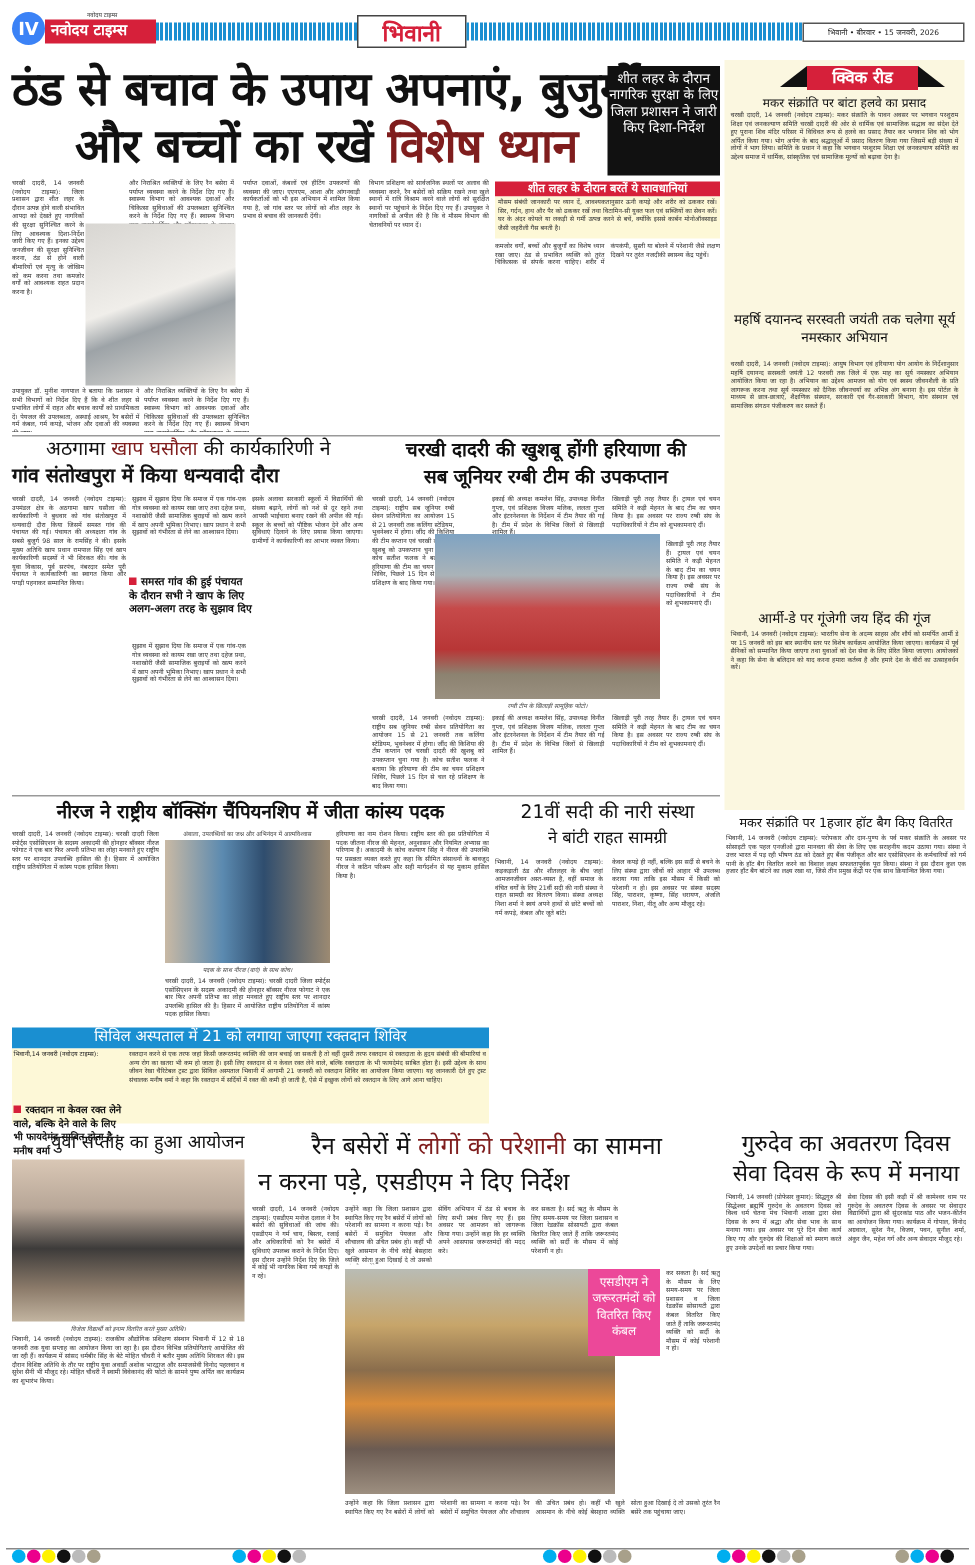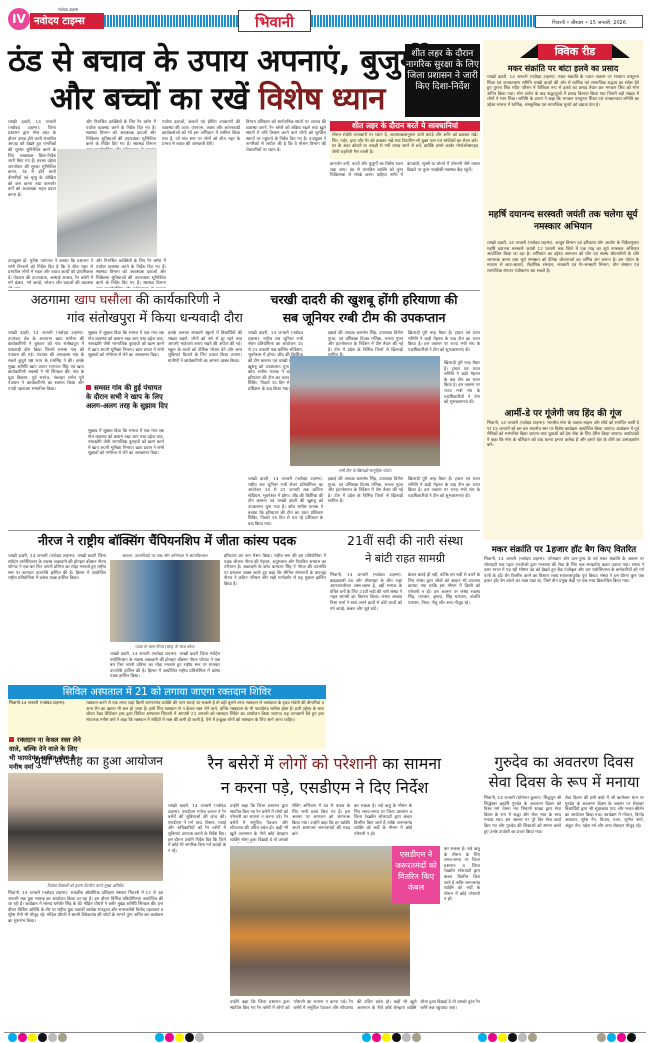--- a/index.html
+++ b/index.html
@@ -2,37 +2,37 @@
 <html><head>
 <meta charset="utf-8">
 <style>
 *{box-sizing:border-box;margin:0;padding:0}
 body{width:650px;height:1043px;background:#fff;font-family:"DejaVu Sans",sans-serif;color:#222;position:relative;overflow:hidden}
 .abs{position:absolute}
 .body-text{font-size:4.2px;line-height:5.6px;color:#333;text-align:justify;overflow:hidden}
 .col{position:absolute;overflow:hidden}
 
 #masthead{left:0;top:0;width:650px;height:40px}
-.pgnum{left:8px;top:8px;width:22px;height:22px;border-radius:50%;background:#ec4899;color:#fff;font-size:12px;font-weight:bold;text-align:center;line-height:22px}
+.pgnum{left:8px;top:8px;width:22px;height:22px;border-radius:50%;background:#3b82f6;color:#fff;font-size:12px;font-weight:bold;text-align:center;line-height:22px}
 .logo{left:30px;top:13px;width:74px;height:16px;background:#d6203a;color:#fff;font-size:10px;font-weight:bold;line-height:16px;padding-left:4px}
 .logo-small{left:58px;top:7px;font-size:4px;color:#333}
 .stripe{top:15px;height:12px;background:repeating-linear-gradient(90deg,#1a8fd1 0 2px,#fff 2px 3px)}
 .section-tag{left:238px;top:10px;width:73px;height:22px;border:1px solid #444;background:#fff;color:#d6203a;font-size:15px;font-weight:bold;text-align:center;line-height:22px}
 .dateline{left:535px;top:15px;width:108px;height:13px;border:1px solid #555;font-size:5px;line-height:12px;text-align:center;color:#222}
 
 .hl{font-weight:bold;color:#111;white-space:nowrap}
 .blue{color:#7f1d1d}
 .infobox{background:#111;color:#fff;text-align:center;font-size:9px;line-height:11px;padding-top:4px}
 .redbar{background:#d6203a;color:#fff;font-weight:bold;text-align:center}
 .yellowbox{background:#fdf8d7}
 .photo{background:linear-gradient(135deg,#8a8f92,#c9c3b8 50%,#6f7a80)}
 .caption{font-size:4px;color:#444;text-align:center;font-style:italic}
 .quickread{left:483px;top:40px;width:160px;height:500px;background:#fbf7e0}
 .qr-title{left:538px;top:44px;width:74px;height:16px;background:#d6203a;color:#fff;font-size:11px;font-weight:bold;text-align:center;line-height:16px}
-.sub-hl{font-size:9px;font-weight:bold;text-align:center;color:#111;line-height:11px}
+.sub-hl{font-size:9px;font-weight:normal;text-align:center;color:#111;line-height:11px}
 .bullet::before{content:"";display:inline-block;width:5px;height:5px;background:#d6203a;margin-right:3px}
 .rule{background:#999;height:1px}
 .footer-dots{top:1027px;height:10px}
 .dot{display:inline-block;width:9px;height:9px;border-radius:50%;margin-right:1px}
 </style>
 </head>
 <body>
 
 <div id="masthead" class="abs">
   <div class="abs pgnum">IV</div>
@@ -76,21 +76,21 @@
 <div class="abs sub-hl" style="left:487px;top:408px;width:152px;font-size:9px">आर्मी-डे पर गूंजेगी जय हिंद की गूंज</div>
 <div class="col body-text" style="left:487px;top:420px;width:152px;height:120px;background:#fbf7e0">भिवानी, 14 जनवरी (नवोदय टाइम्स): भारतीय सेना के अदम्य साहस और शौर्य को समर्पित आर्मी डे पर 15 जनवरी को इस बार स्थानीय स्तर पर विशेष कार्यक्रम आयोजित किया जाएगा। कार्यक्रम में पूर्व सैनिकों को सम्मानित किया जाएगा तथा युवाओं को देश सेवा के लिए प्रेरित किया जाएगा। आयोजकों ने कहा कि सेना के बलिदान को याद करना हमारा कर्तव्य है और हमारे देश के वीरों का उत्साहवर्धन करें।</div>
 
 <div class="abs sub-hl" style="left:484px;top:544px;width:160px;font-size:8.5px">मकर संक्रांति पर 1हजार हॉट बैग किए वितरित</div>
 <div class="col body-text" style="left:484px;top:556px;width:160px;height:190px">भिवानी, 14 जनवरी (नवोदय टाइम्स): परोपकार और दान-पुण्य के पर्व मकर संक्रांति के अवसर पर सोसाइटी एक पहल एनजीओ द्वारा मानवता की सेवा के लिए एक सराहनीय कदम उठाया गया। संस्था ने उत्तर भारत में पड़ रही भीषण ठंड को देखते हुए बैंक पंजीकृत और बार एसोसिएशन के कर्मचारियों को गर्म पानी के हॉट बैग वितरित करने का विशाल लक्ष्य सफलतापूर्वक पूरा किया। संस्था ने इस दौरान कुल एक हजार हॉट बैग बांटने का लक्ष्य रखा था, जिसे तीन प्रमुख केंद्रों पर एक साथ क्रियान्वित किया गया।</div>
 
 <div class="abs rule" style="left:8px;top:290px;width:472px"></div>
 <div class="abs hl" style="left:8px;top:292px;width:235px;text-align:center;font-size:13px;line-height:16px;font-weight:normal">
   <span>अठगामा </span><span class="blue">खाप घसौला</span><span> की कार्यकारिणी ने</span>
 </div>
-<div class="abs hl" style="left:8px;top:310px;width:235px;text-align:right;font-size:13px;line-height:16px;font-weight:normal">गांव संतोखपुरा में किया धन्यवादी दौरा</div>
+<div class="abs hl" style="left:8px;top:310px;width:235px;text-align:left;font-size:13px;line-height:16px;font-weight:bold">गांव संतोखपुरा में किया धन्यवादी दौरा</div>
 <div class="col body-text" style="left:8px;top:330px;width:76px;height:200px">चरखी दादरी, 14 जनवरी (नवोदय टाइम्स): उपमंडल क्षेत्र के अठगामा खाप घसौला की कार्यकारिणी ने बुधवार को गांव संतोखपुरा में धन्यवादी दौरा किया जिसमें समस्त गांव की पंचायत की गई। पंचायत की अध्यक्षता गांव के सबसे बुजुर्ग 98 साल के रामसिंह ने की। इसके मुख्य अतिथि खाप प्रधान रामपाल सिंह एवं खाप कार्यकारिणी सदस्यों ने भी शिरकत की। गांव के युवा विकास, पूर्व सरपंच, नंबरदार समेत पूरी पंचायत ने कार्यकारिणी का स्वागत किया और पगड़ी पहनाकर सम्मानित किया।</div>
 <div class="col body-text" style="left:88px;top:330px;width:76px;height:52px">सुझाव में सुझाव दिया कि समाज में एक गांव-एक गोत्र व्यवस्था को कायम रखा जाए तथा दहेज प्रथा, नशाखोरी जैसी सामाजिक बुराइयों को खत्म करने में खाप अपनी भूमिका निभाए। खाप प्रधान ने सभी सुझावों को गंभीरता से लेने का आश्वासन दिया।</div>
 <div class="abs bullet" style="left:86px;top:384px;width:82px;font-size:7px;line-height:9px;font-weight:bold;color:#111">समस्त गांव की हुई पंचायत के दौरान सभी ने खाप के लिए अलग-अलग तरह के सुझाव दिए</div>
 <div class="col body-text" style="left:88px;top:428px;width:76px;height:100px">सुझाव में सुझाव दिया कि समाज में एक गांव-एक गोत्र व्यवस्था को कायम रखा जाए तथा दहेज प्रथा, नशाखोरी जैसी सामाजिक बुराइयों को खत्म करने में खाप अपनी भूमिका निभाए। खाप प्रधान ने सभी सुझावों को गंभीरता से लेने का आश्वासन दिया।</div>
 <div class="col body-text" style="left:168px;top:330px;width:74px;height:200px">इसके अलावा सरकारी स्कूलों में विद्यार्थियों की संख्या बढ़ाने, लोगों को नशे से दूर रहने तथा आपसी भाईचारा बनाए रखने की अपील की गई। स्कूल के बच्चों को पौष्टिक भोजन देने और अन्य सुविधाएं दिलाने के लिए प्रयास किया जाएगा। ग्रामीणों ने कार्यकारिणी का आभार व्यक्त किया।</div>
 
 <div class="abs hl" style="left:248px;top:292px;width:232px;text-align:center;font-size:12.5px;line-height:16px">चरखी दादरी की खुशबू होंगी हरियाणा की</div>
 <div class="abs hl" style="left:248px;top:310px;width:232px;text-align:center;font-size:12.5px;line-height:16px">सब जूनियर रग्बी टीम की उपकप्तान</div>
 <div class="col body-text" style="left:248px;top:330px;width:55px;height:75px">चरखी दादरी, 14 जनवरी (नवोदय टाइम्स): राष्ट्रीय सब जूनियर रग्बी सेवन प्रतियोगिता का आयोजन 15 से 21 जनवरी तक कलिंगा स्टेडियम, भुवनेश्वर में होगा। जींद की किशिया की टीम कप्तान एवं चरखी दादरी की खुशबू को उपकप्तान चुना गया है। कोच सतीश फलक ने बताया कि हरियाणा की टीम का चयन प्रशिक्षण शिविर, पिछले 15 दिन से चल रहे प्रशिक्षण के बाद किया गया।</div>
 <div class="col body-text" style="left:328px;top:330px;width:75px;height:28px">इकाई की अध्यक्ष कमलेश सिंह, उपाध्यक्ष विनीत गुप्ता, एवं प्रशिक्षक विजय मलिक, ललता गुप्ता और इंटरनेशनल के निर्देशन में टीम तैयार की गई है। टीम में प्रदेश के विभिन्न जिलों से खिलाड़ी शामिल हैं।</div>
@@ -123,21 +123,21 @@
 <div class="col body-text" style="left:86px;top:700px;width:238px;height:48px">रक्तदान करने से एक तरफ जहां किसी जरूरतमंद व्यक्ति की जान बचाई जा सकती है तो वहीं दूसरी तरफ रक्तदान से रक्तदाता के हृदय संबंधी की बीमारियां व अन्य रोग का खतरा भी कम हो जाता है। इसी लिए रक्तदान से न केवल रक्त लेने वाले, बल्कि रक्तदाता के भी फायदेमंद साबित होता है। इसी उद्देश्य के साथ जीवन रेखा चैरिटेबल ट्रस्ट द्वारा सिविल अस्पताल भिवानी में आगामी 21 जनवरी को रक्तदान शिविर का आयोजन किया जाएगा। यह जानकारी देते हुए ट्रस्ट संचालक मनीष वर्मा ने कहा कि रक्तदान में सर्दियों में रक्त की कमी हो जाती है, ऐसे में इच्छुक लोगों को रक्तदान के लिए आगे आना चाहिए।</div>
 
 <div class="abs hl" style="left:8px;top:753px;width:155px;font-size:12px;line-height:16px;font-weight:normal;text-align:right">युवा सप्ताह का हुआ आयोजन</div>
 <div class="abs photo" style="left:8px;top:773px;width:155px;height:108px;background:linear-gradient(180deg,#d9c7b5 0,#b7a697 30%,#3d3b3a 55%,#8d7c6b 80%,#c2b4a0)"></div>
 <div class="abs caption" style="left:8px;top:883px;width:155px">विजेता विद्यार्थी को इनाम वितरित करते मुख्य अतिथि।</div>
 <div class="col body-text" style="left:8px;top:890px;width:155px;height:130px">भिवानी, 14 जनवरी (नवोदय टाइम्स): राजकीय औद्योगिक प्रशिक्षण संस्थान भिवानी में 12 से 18 जनवरी तक युवा सप्ताह का आयोजन किया जा रहा है। इस दौरान विभिन्न प्रतियोगिताएं आयोजित की जा रही हैं। कार्यक्रम में सांसद धर्मबीर सिंह के बेटे मोहित चौधरी ने बतौर मुख्य अतिथि शिरकत की। इस दौरान विशिष्ट अतिथि के तौर पर राष्ट्रीय युवा अवार्डी अशोक भारद्वाज और समाजसेवी विनोद पहलवान व सुरेश सैनी भी मौजूद रहे। मोहित चौधरी ने स्वामी विवेकानंद की फोटो के सामने पुष्प अर्पित कर कार्यक्रम का शुभारंभ किया।</div>
 
 <div class="abs hl" style="left:172px;top:753px;width:305px;font-size:16px;line-height:22px;font-weight:normal;text-align:center">
   <span>रैन बसेरों में </span><span class="blue">लोगों को परेशानी</span><span> का सामना</span>
 </div>
-<div class="abs hl" style="left:172px;top:777px;width:305px;font-size:16px;line-height:22px;font-weight:normal;text-align:center">न करना पड़े, एसडीएम ने दिए निर्देश</div>
+<div class="abs hl" style="left:172px;top:777px;width:305px;font-size:16px;line-height:22px;font-weight:normal;">न करना पड़े, एसडीएम ने दिए निर्देश</div>
 <div class="col body-text" style="left:168px;top:803px;width:58px;height:220px">चरखी दादरी, 14 जनवरी (नवोदय टाइम्स): एसडीएम मनोज दलाल ने रैन बसेरों की सुविधाओं की जांच की। एसडीएम ने गर्म चाय, बिस्तर, रजाई और अधिकारियों को रैन बसेरों में सुविधाएं उपलब्ध कराने के निर्देश दिए। इस दौरान उन्होंने निर्देश दिए कि जिले में कोई भी नागरिक बिना गर्म कपड़ों के न रहे।</div>
 <div class="col body-text" style="left:230px;top:803px;width:58px;height:40px">उन्होंने कहा कि जिला प्रशासन द्वारा स्थापित किए गए रैन बसेरों में लोगों को परेशानी का सामना न करना पड़े। रैन बसेरों में समुचित पेयजल और शौचालय की उचित प्रबंध हो। कहीं भी खुले आसमान के नीचे कोई बेसहारा व्यक्ति सोता हुआ दिखाई दे तो उसको तुरंत रैन बसेरे तक पहुंचाया जाए।</div>
 <div class="col body-text" style="left:292px;top:803px;width:58px;height:40px">सेविंग अभियान में ठंड से बचाव के लिए सभी प्रबंध किए गए हैं। इस अवसर पर आमजन को जागरूक किया गया। उन्होंने कहा कि हर व्यक्ति अपने आसपास जरूरतमंदों की मदद करे।</div>
 <div class="col body-text" style="left:354px;top:803px;width:58px;height:40px">कर सकता है। सर्द ऋतु के मौसम के लिए समय-समय पर जिला प्रशासन व जिला रेडक्रॉस सोसायटी द्वारा कंबल वितरित किए जाते हैं ताकि जरूरतमंद व्यक्ति को सर्दी के मौसम में कोई परेशानी न हो।</div>
 <div class="abs photo" style="left:230px;top:846px;width:180px;height:150px;background:linear-gradient(180deg,#b9bcb5 0,#c7a56a 25%,#8a6d4c 45%,#d98c3a 60%,#6b5b52 80%,#9d8f80)"></div>
 <div class="abs" style="left:392px;top:846px;width:48px;height:58px;background:#ec4899;color:#fff;font-size:8px;line-height:11px;text-align:center;padding-top:3px">एसडीएम ने जरूरतमंदों को वितरित किए कंबल</div>
 <div class="col body-text" style="left:444px;top:846px;width:36px;height:150px">कर सकता है। सर्द ऋतु के मौसम के लिए समय-समय पर जिला प्रशासन व जिला रेडक्रॉस सोसायटी द्वारा कंबल वितरित किए जाते हैं ताकि जरूरतमंद व्यक्ति को सर्दी के मौसम में कोई परेशानी न हो।</div>
 <div class="col body-text" style="left:230px;top:999px;width:250px;height:24px;column-count:4;column-gap:4px">उन्होंने कहा कि जिला प्रशासन द्वारा स्थापित किए गए रैन बसेरों में लोगों को परेशानी का सामना न करना पड़े। रैन बसेरों में समुचित पेयजल और शौचालय की उचित प्रबंध हो। कहीं भी खुले आसमान के नीचे कोई बेसहारा व्यक्ति सोता हुआ दिखाई दे तो उसको तुरंत रैन बसेरे तक पहुंचाया जाए।</div>
 
 <div class="abs hl" style="left:484px;top:752px;width:160px;font-size:15px;line-height:20px;font-weight:normal;text-align:center">गुरुदेव का अवतरण दिवस</div>

